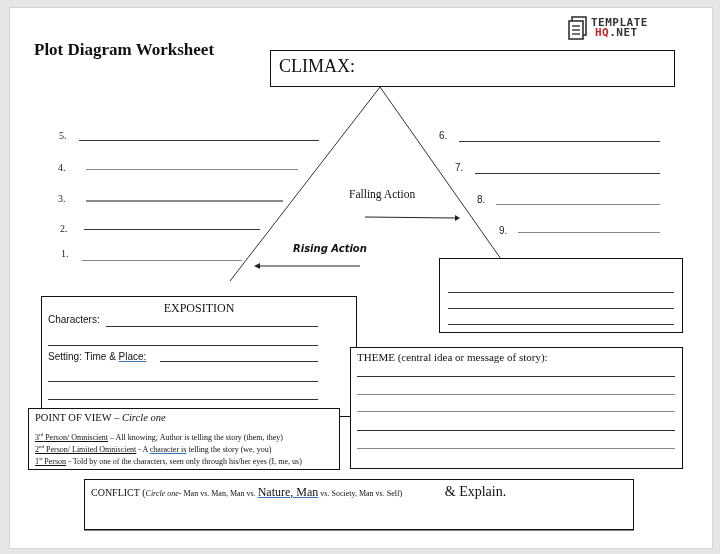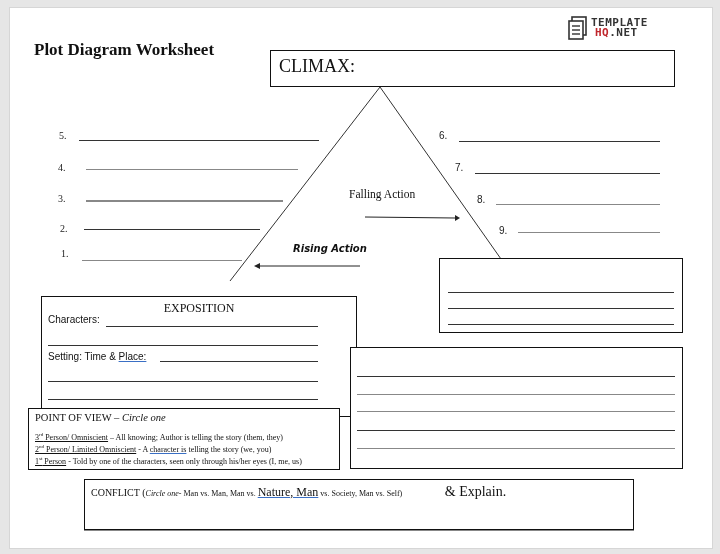--- a/index.html
+++ b/index.html
@@ -105,20 +105,21 @@
   <div class="abs line" style="left:6px; top:102px; width:270px;"></div>
 </div>
 
 <div class="abs box" style="left:439px; top:258px; width:244px; height:75px;">
   <div class="abs line" style="left:8px; top:33px; width:226px;"></div>
   <div class="abs line" style="left:8px; top:49px; width:226px;"></div>
   <div class="abs line" style="left:8px; top:65px; width:226px;"></div>
 </div>
 
 <div class="abs box" style="left:350px; top:347px; width:333px; height:122px;">
+  <div class="abs" style="left:6px; top:3px; font-size:11px; white-space:nowrap;">THEME (central idea or message of story):</div>
   <div class="abs line" style="left:6px; top:28px; width:318px;"></div>
   <div class="abs line grey" style="left:6px; top:46px; width:318px;"></div>
   <div class="abs line grey" style="left:6px; top:63px; width:318px;"></div>
   <div class="abs line" style="left:6px; top:82px; width:318px;"></div>
   <div class="abs line grey" style="left:6px; top:100px; width:318px;"></div>
 </div>
 
 <div class="abs box pov">
   <div class="pov-title"><span>POINT OF VIEW – </span><i>Circle one</i></div>
   <div class="pov-line"><u class="ul"><span>3</span><sup>rd</sup><span> Person/ Omniscient</span></u><span> – All knowing; Author is telling the story (them, they)</span></div>

